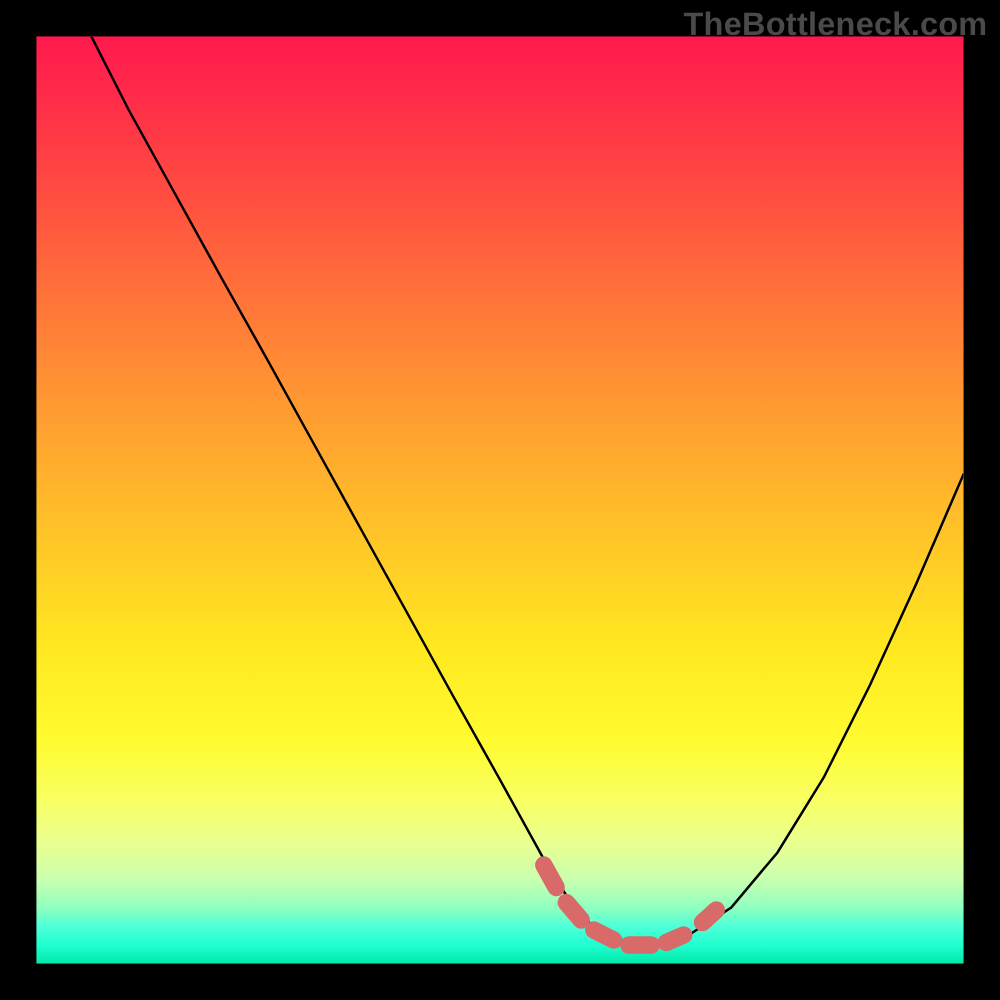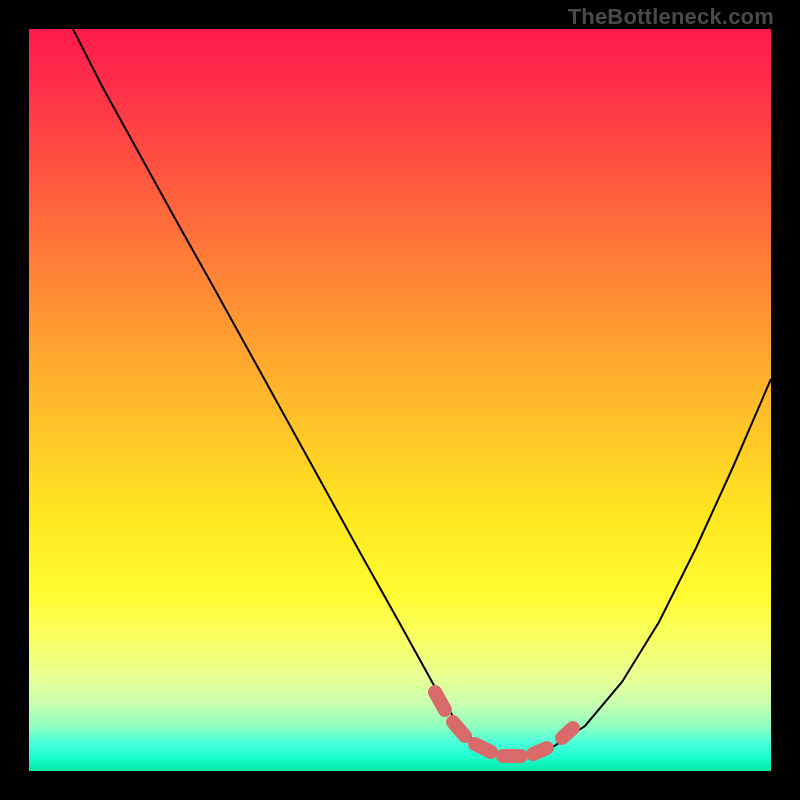--- a/index.html
+++ b/index.html
@@ -36,23 +36,23 @@
       #c8ffb0 91%,
       #8effc0 94%,
       #4effd8 96%,
       #20ffd0 98%,
       #00e8a8 100%
     );
   }
   .watermark {
     position: absolute;
     top: 4px;
-    right: 26px;
+    right: 10px;
     color: #4a4a4a;
-    font-size: 22px;
+    font-size: 26px;
     font-weight: 600;
     letter-spacing: 0.2px;
     user-select: none;
   }
   svg.curve {
     position: absolute;
     inset: 0;
   }
   .curve-line {
     fill: none;

